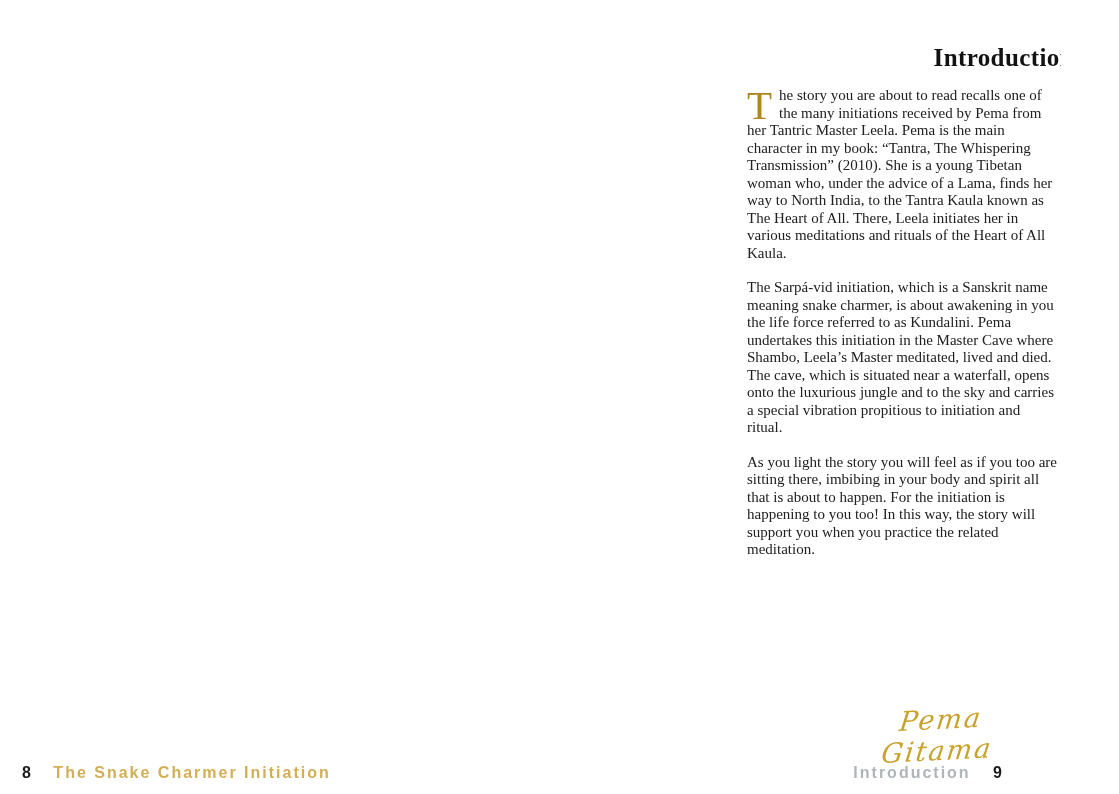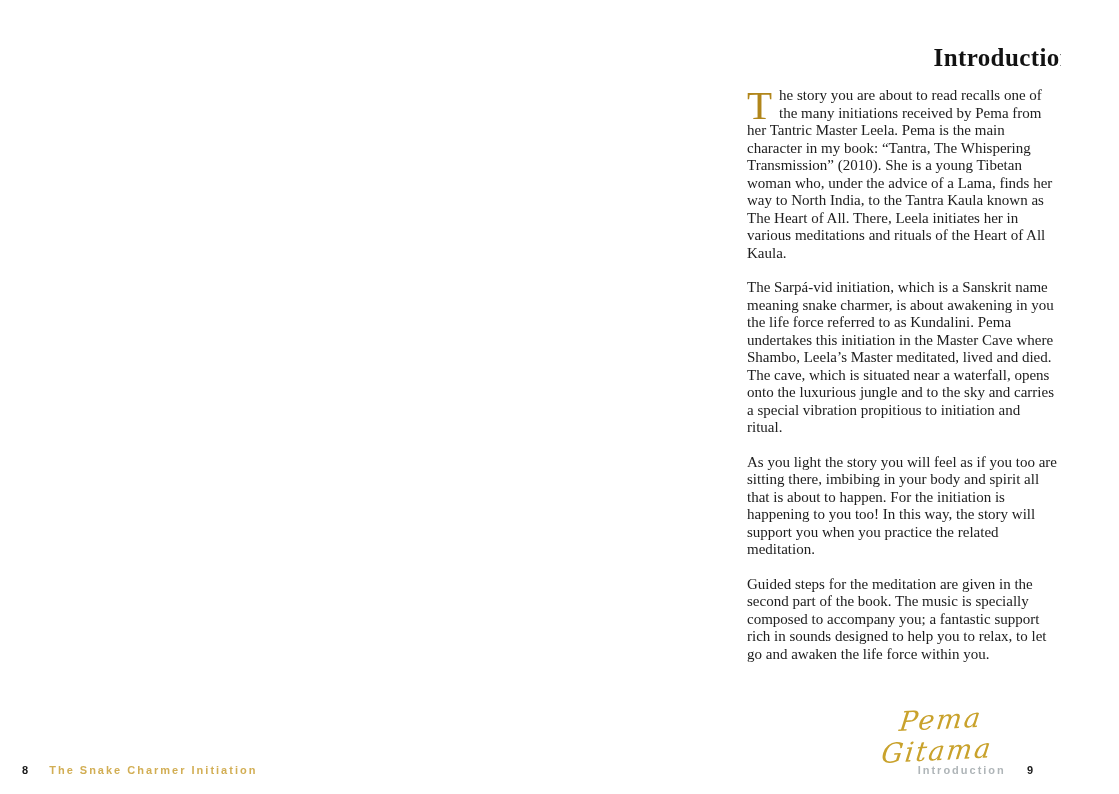--- a/index.html
+++ b/index.html
@@ -62,47 +62,46 @@
     font-size: 27px;
     letter-spacing: 2px;
     color: #C9A22C;
     transform: rotate(-3deg) skewX(-10deg);
   }
   
   .footer {
     position: absolute;
     top: 764px;
     font-family: "Liberation Sans", sans-serif;
-    font-size: 11px;
+    font-size: 16px;
     font-weight: bold;
     letter-spacing: 2px;
     white-space: nowrap;
   }
   .footer-left { left: 22px; }
-  .footer-right { right: 28px; }
+  .footer-right { right: 59px; }
   .footer .page-num { color: #1a1a1a; letter-spacing: 0; }
   .footer .book-title { color: #D2AE54; margin-left: 16px; }
   .footer .section-name { color: #AFB5B8; margin-right: 16px; }
 </style>
 </head>
 <body>
 
 <div class="spread">
 
   <div class="content-col">
     <h1 class="page-title">Introduction</h1>
 
     <div class="body-text">
       <p><span class="dropcap">T</span><span>he story you are about to read recalls one of the many initiations received by Pema from her Tantric Master Leela. Pema is the main character in my book: “Tantra, The Whispering Transmission” (2010). She is a young Tibetan woman who, under the advice of a Lama, finds her way to North India, to the Tantra Kaula known as The Heart of All. There, Leela initiates her in various meditations and rituals of the Heart of All Kaula.</span></p>
 
       <p>The Sarpá-vid initiation, which is a Sanskrit name meaning snake charmer, is about awakening in you the life force referred to as Kundalini. Pema undertakes this initiation in the Master Cave where Shambo, Leela’s Master meditated, lived and died. The cave, which is situated near a waterfall, opens onto the luxurious jungle and to the sky and carries a special vibration propitious to initiation and ritual.</p>
 
       <p>As you light the story you will feel as if you too are sitting there, imbibing in your body and spirit all that is about to happen. For the initiation is happening to you too! In this way, the story will support you when you practice the related meditation.</p>
 
-      <p>Guided steps for the meditation are given in the second part of the book. The music is specially composed to accompany you; a fantastic support rich in sounds designed to help you to relax, to let go and awaken the life force within you.</p>
 
 
     </div>
   </div>
 
   <div class="signature">Pema Gitama</div>
 
   <div class="footer footer-left">
     <span class="page-num">8</span>
     <span class="book-title">The Snake Charmer Initiation</span>

